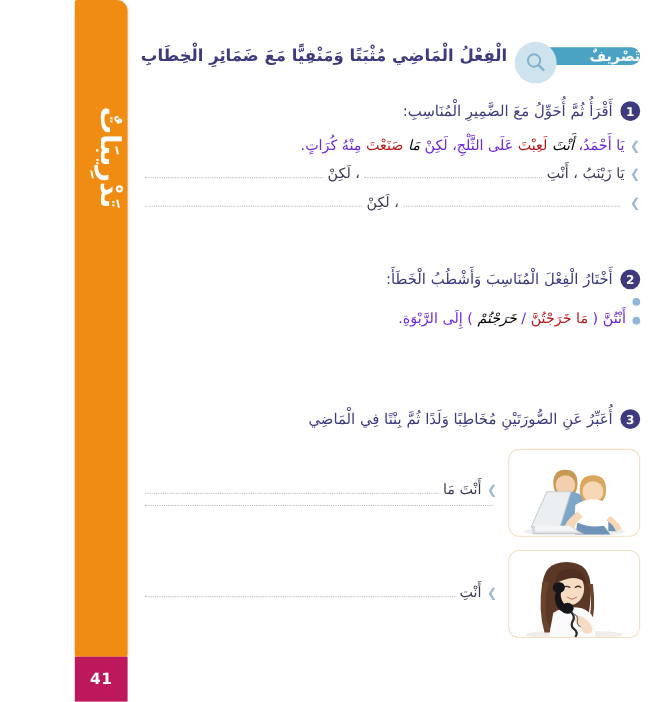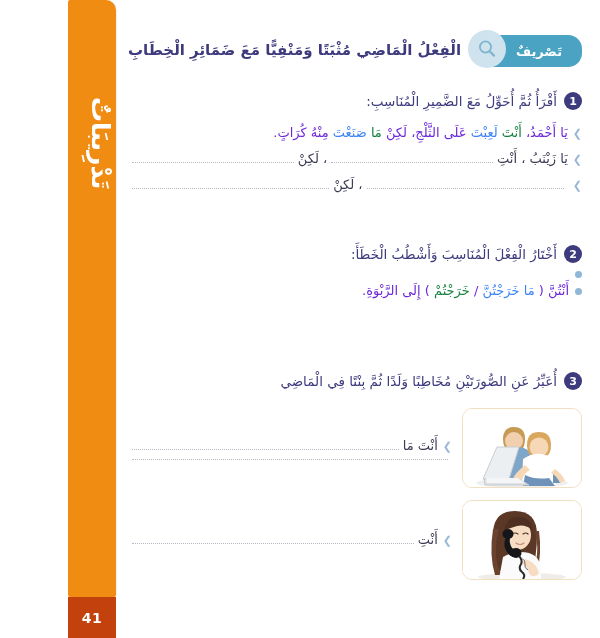--- a/index.html
+++ b/index.html
@@ -51,21 +51,21 @@
     letter-spacing: 1px;
     white-space: nowrap;
     direction: rtl;
   }
   .page-number-box {
     position: absolute;
     left: 68px;
     top: 597px;
     width: 48px;
     height: 41px;
-    background: #c2410c;
+    background: #be185d;
     color: #ffffff;
     display: flex;
     align-items: center;
     justify-content: center;
     font-size: 14px;
     font-weight: bold;
     letter-spacing: 0.5px;
   }
 
   
@@ -85,26 +85,25 @@
     left: 0;
     height: 42px;
     display: flex;
     flex-direction: row;
     align-items: center;
     justify-content: flex-start;
   }
   .badge {
     position: relative;
     width: 102px;
-    height: 32px;
+    height: 16px;
     background: #4ba3c3;
     border-radius: 14px;
     display: flex;
     align-items: center;
-    justify-content: center;
     flex: none;
     margin-left: 14px;
   }
   .badge-text {
     color: #ffffff;
     font-size: 13px;
     font-weight: bold;
     padding-left: 16px;
   }
   .badge-icon {
@@ -189,22 +188,22 @@
     flex: none;
     align-self: center;
   }
   .dotted {
     flex: 1;
     border-bottom: 1.5px dotted #b8b8c4;
     margin: 0 4px 4px 4px;
     min-width: 30px;
     height: 0;
   }
-  .w-red { color: #15803d; }
-  .w-green { color: #3b82f6; }
+  .w-red { color: #000000; font-style: italic; }
+  .w-green { color: #b91c1c; }
   .w-dark { color: #6d28d9; }
   .media-row {
     display: flex;
     flex-direction: row;
     align-items: center;
     justify-content: flex-start;
     margin-bottom: 12px;
   }
   .photo-frame {
     width: 118px;

